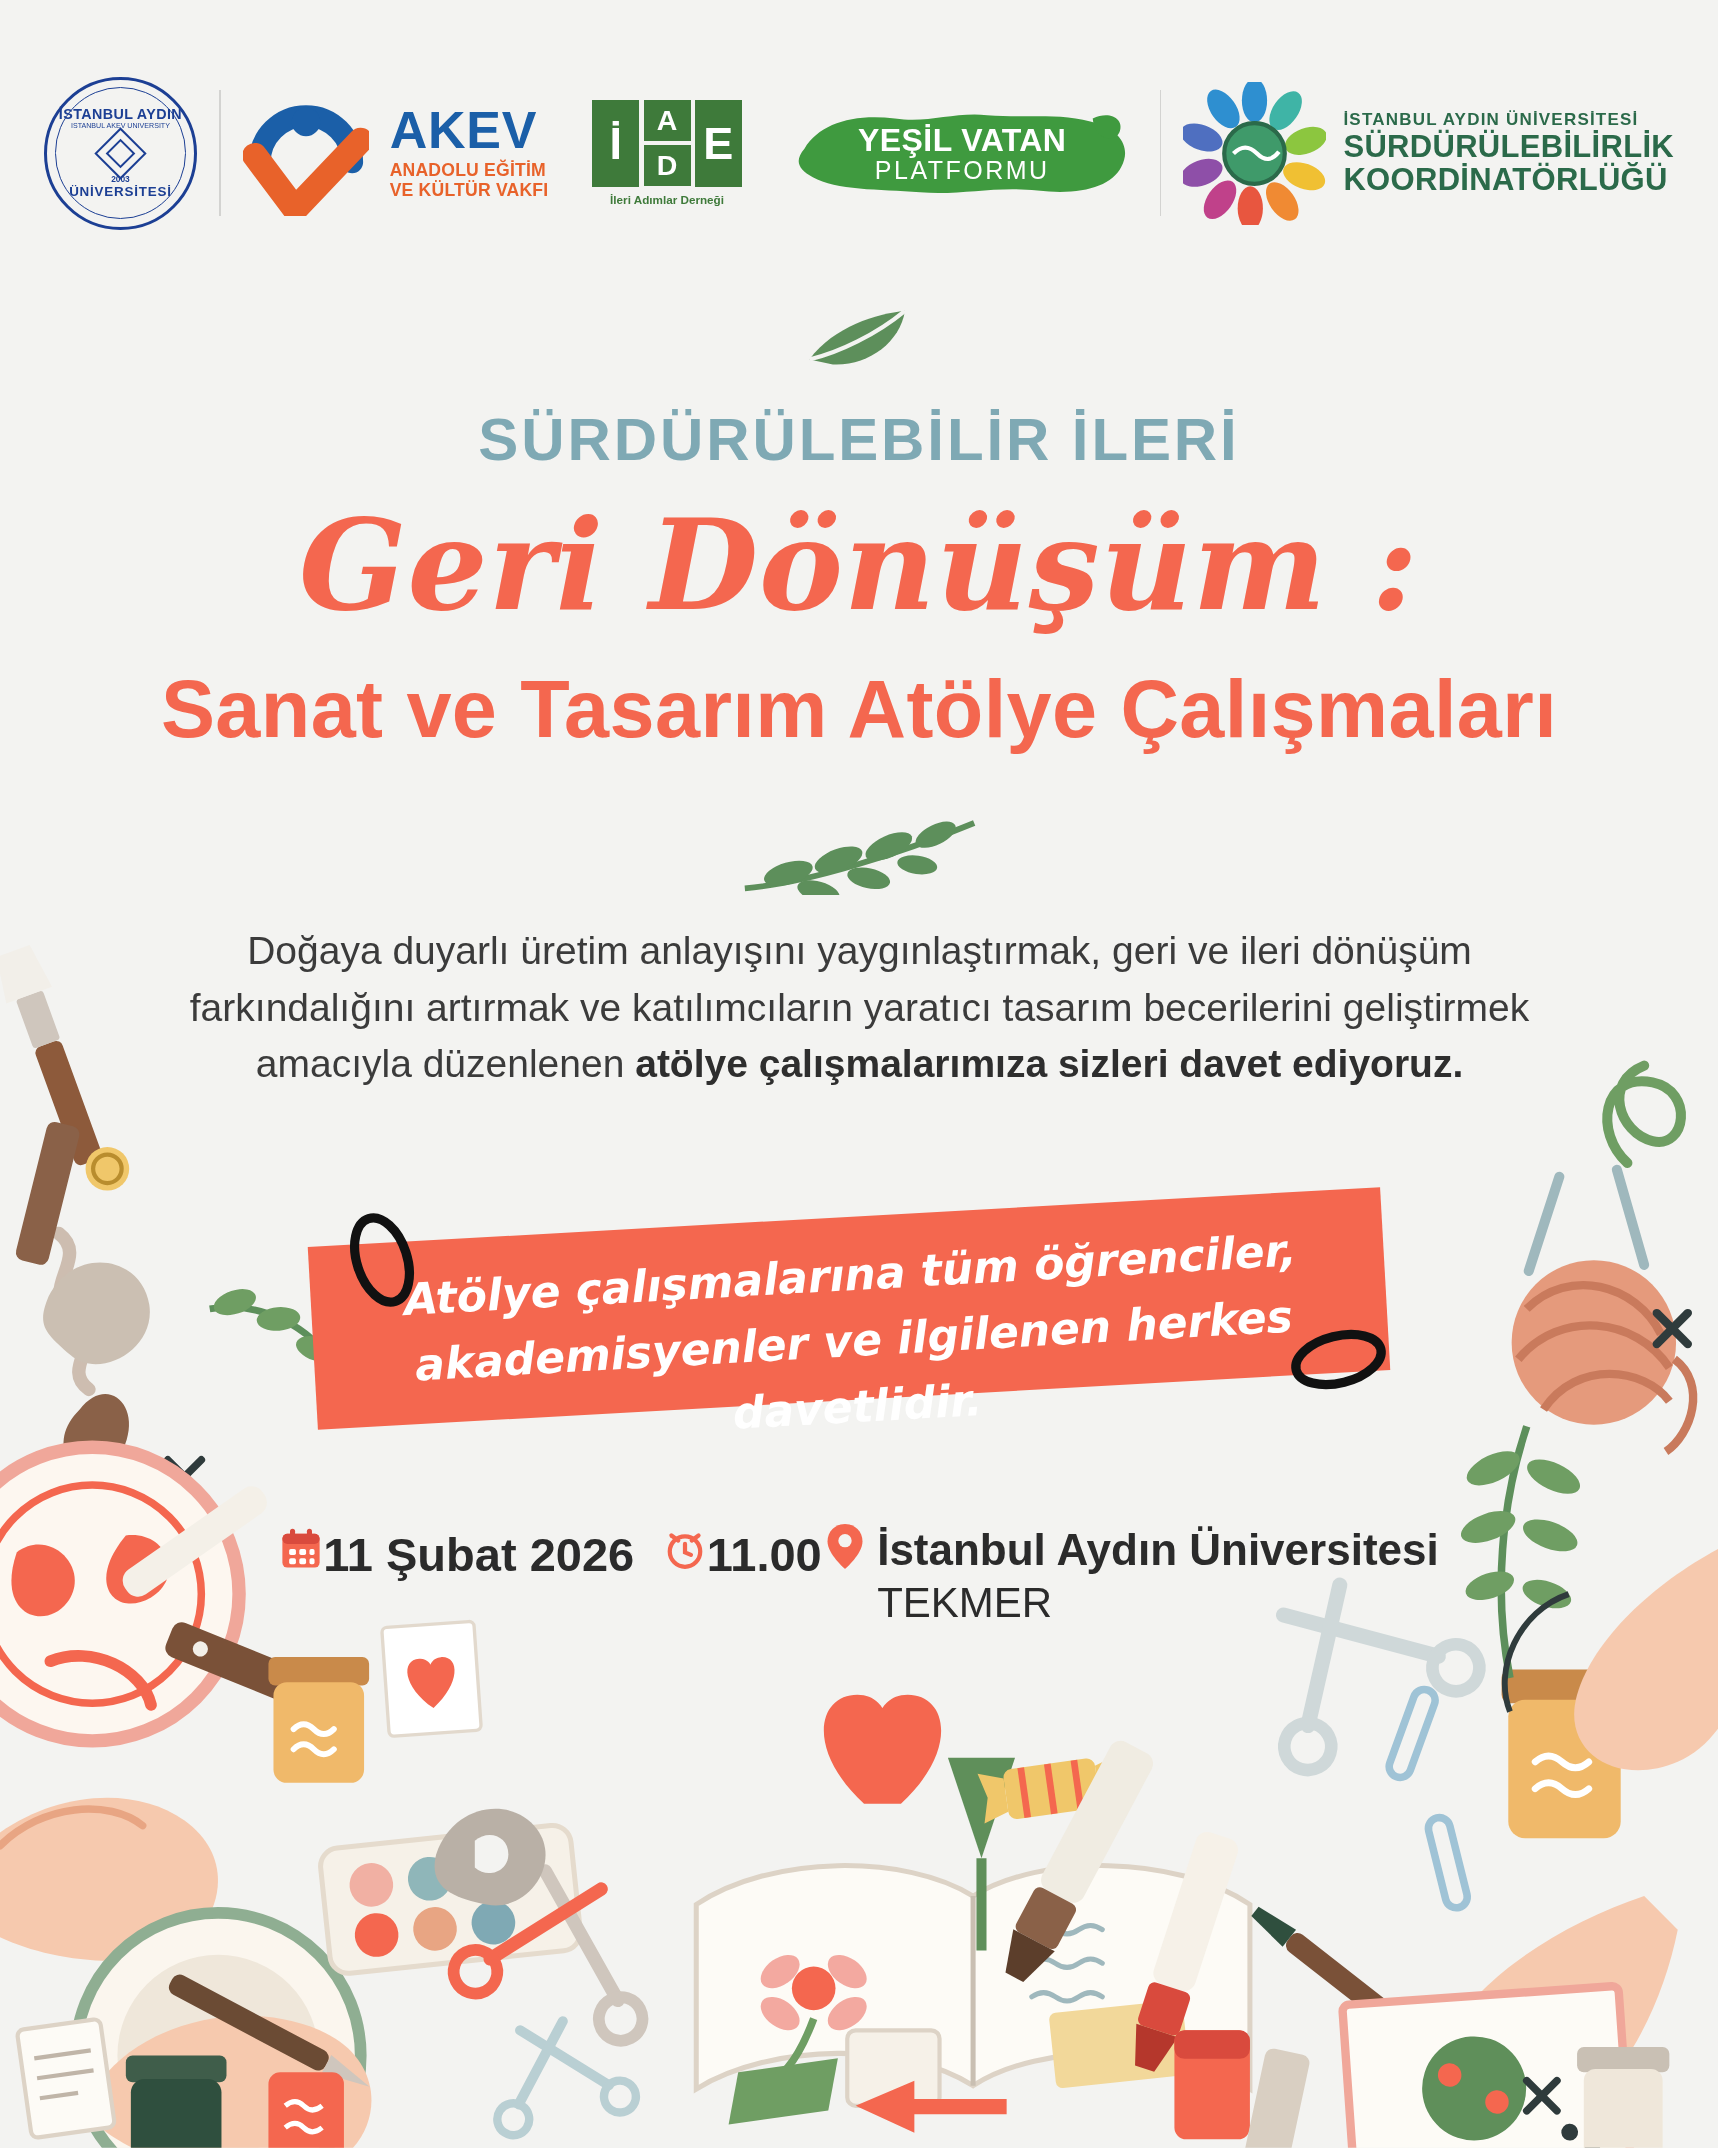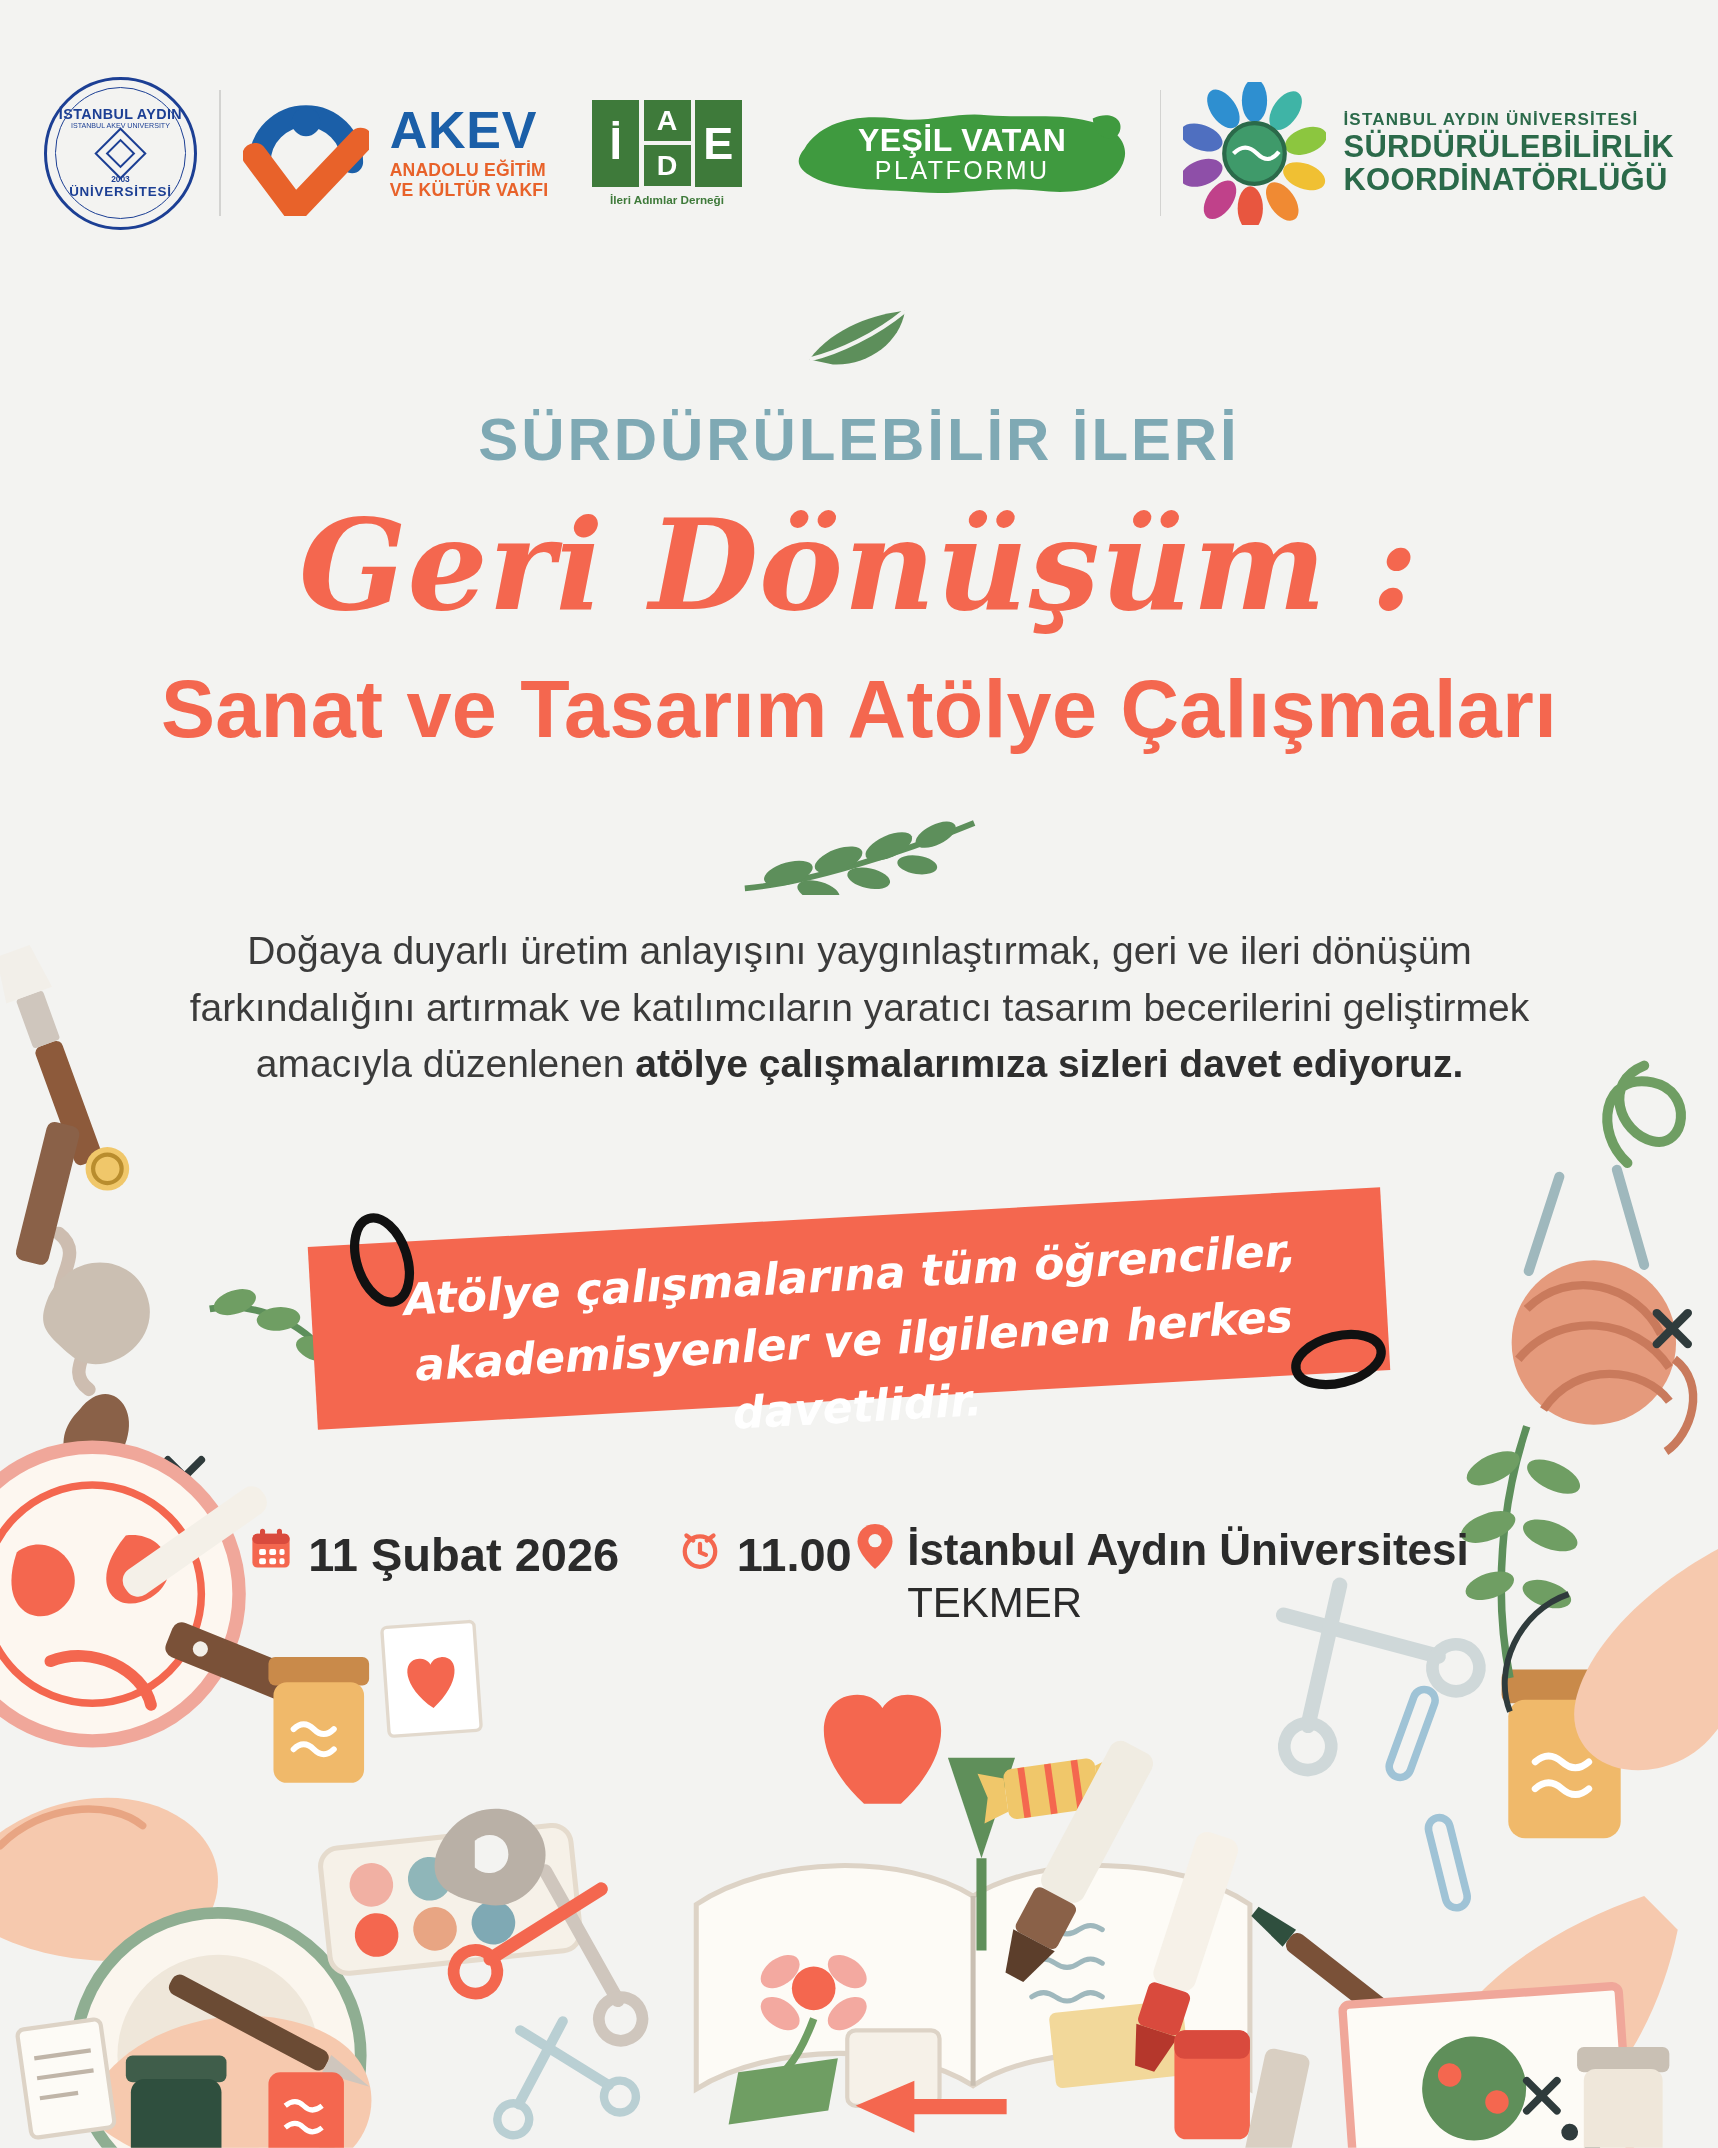--- a/index.html
+++ b/index.html
@@ -179,21 +179,21 @@
   }
   .clip-left { position:absolute; top:1208px; left:336px; width:92px; height:109px; }
   .clip-right { position:absolute; top:1309px; left:1284px; width:109px; height:101px; }
 
   
   .details {
     position: absolute; top: 1502px; left: 0; width: 1718px;
     text-align: center;
   }
   .detail-row-1 {
-    display: inline-flex; align-items: center; gap: 15px;
+    display: inline-flex; align-items: center; 
     font-size: 47px; font-weight: 800; color: #2b2b2b;
   }
   .detail-row-1 .gap { width: 28.5px; }
   .detail-row-2 {
     margin-top: 20px;
     display: inline-flex; align-items: flex-start; gap: 11.7px;
     font-size: 44px; font-weight: 800; color: #2b2b2b;
     line-height: 1.25;
   }
   .detail-row-2 .venue-lines { text-align: left; }

